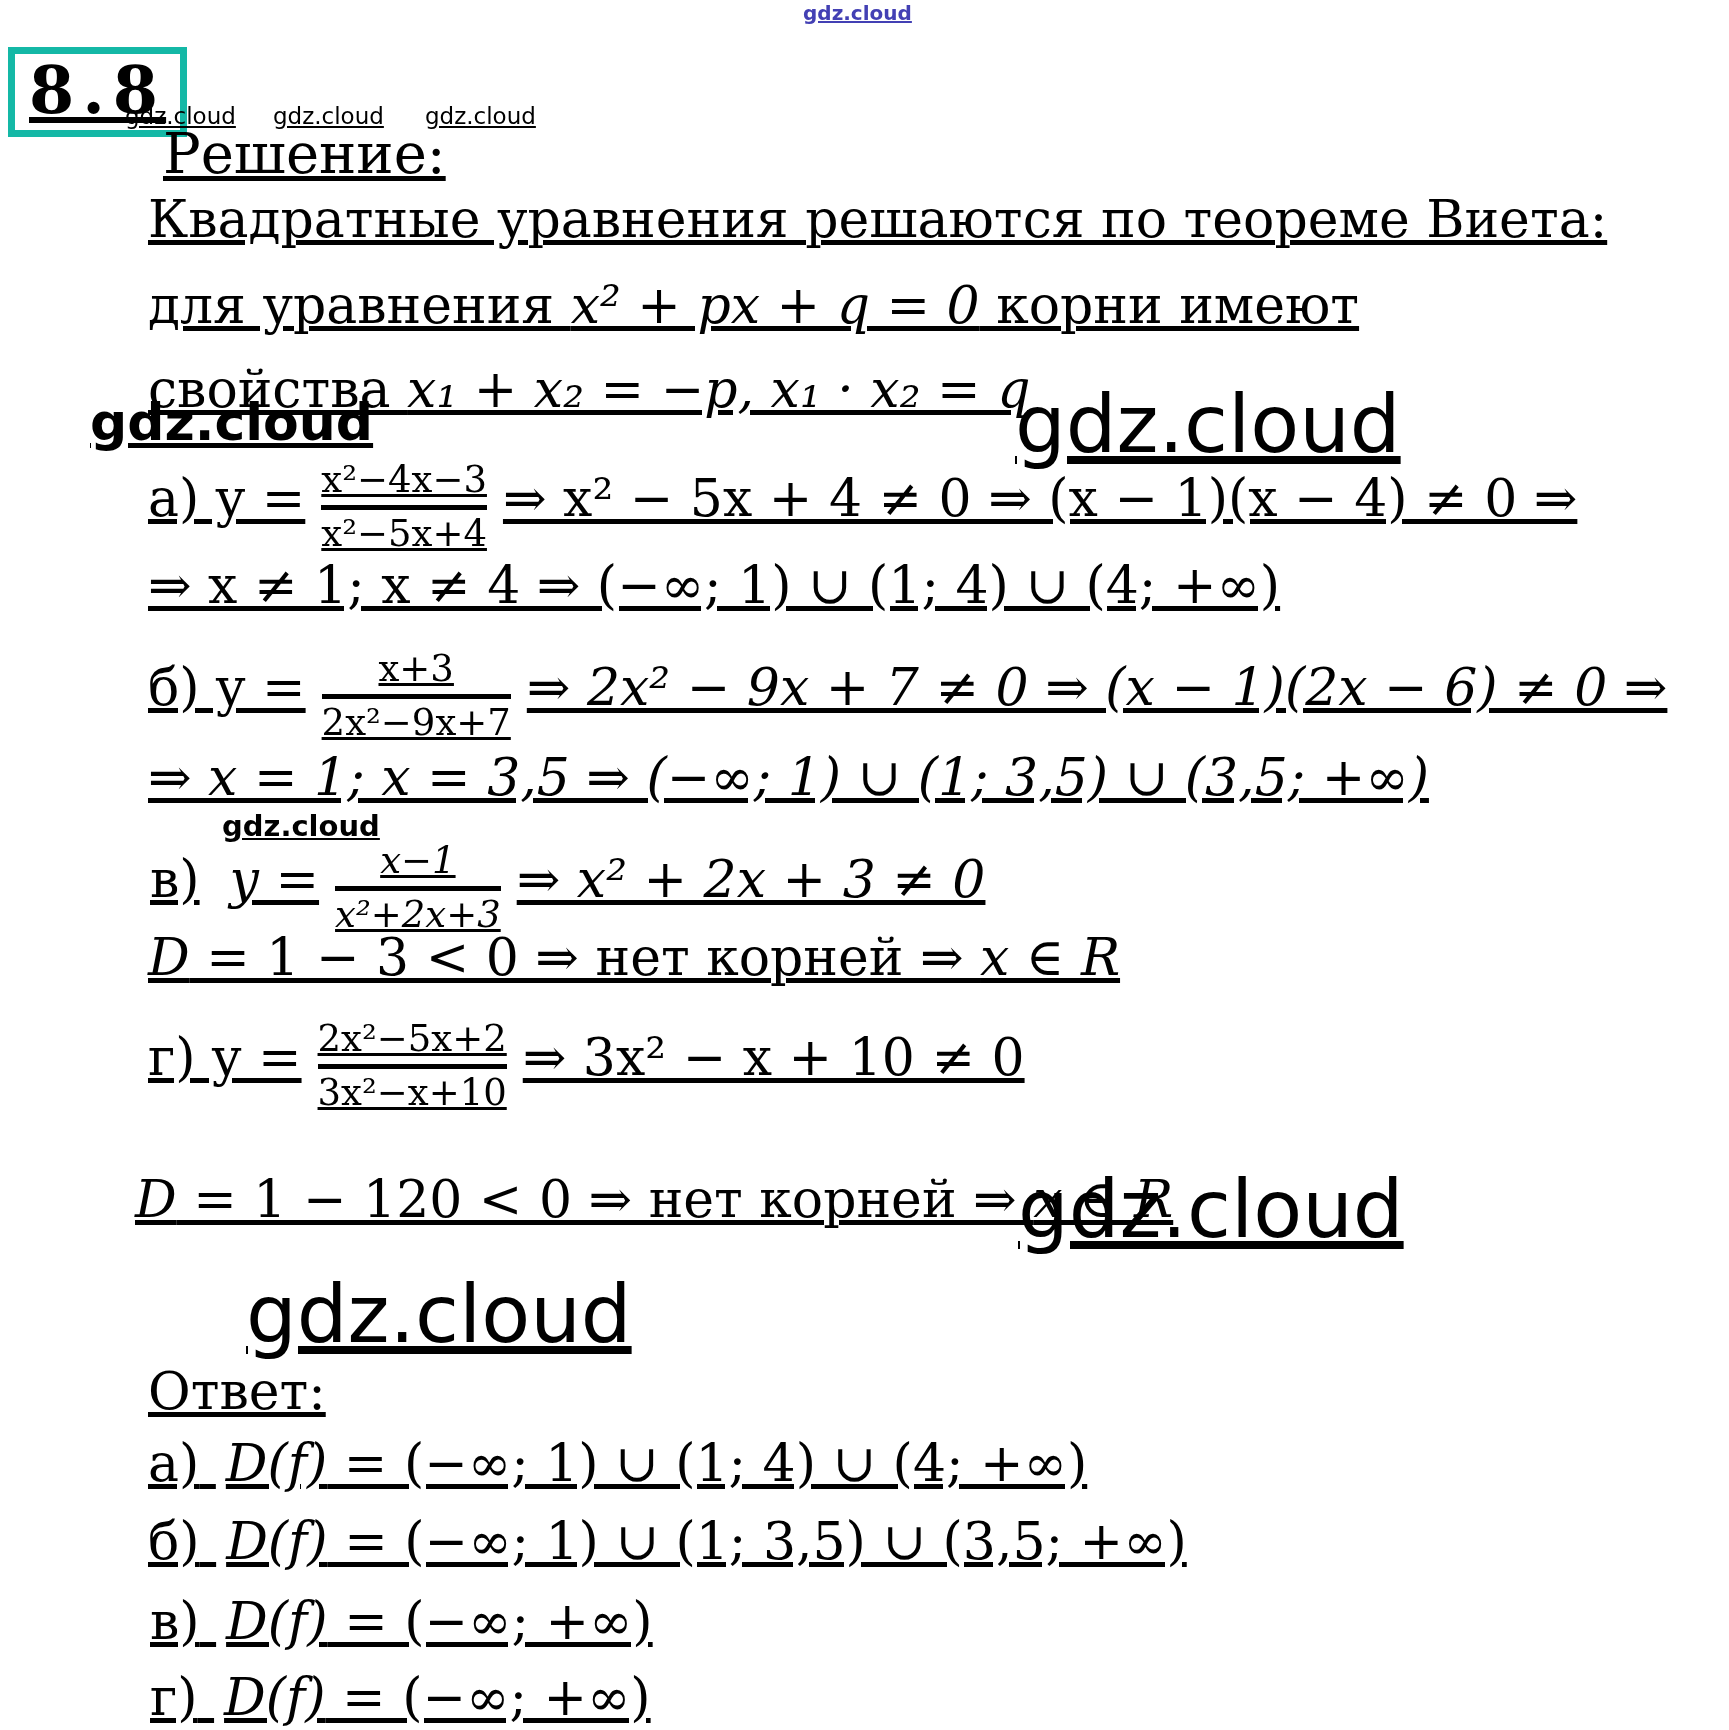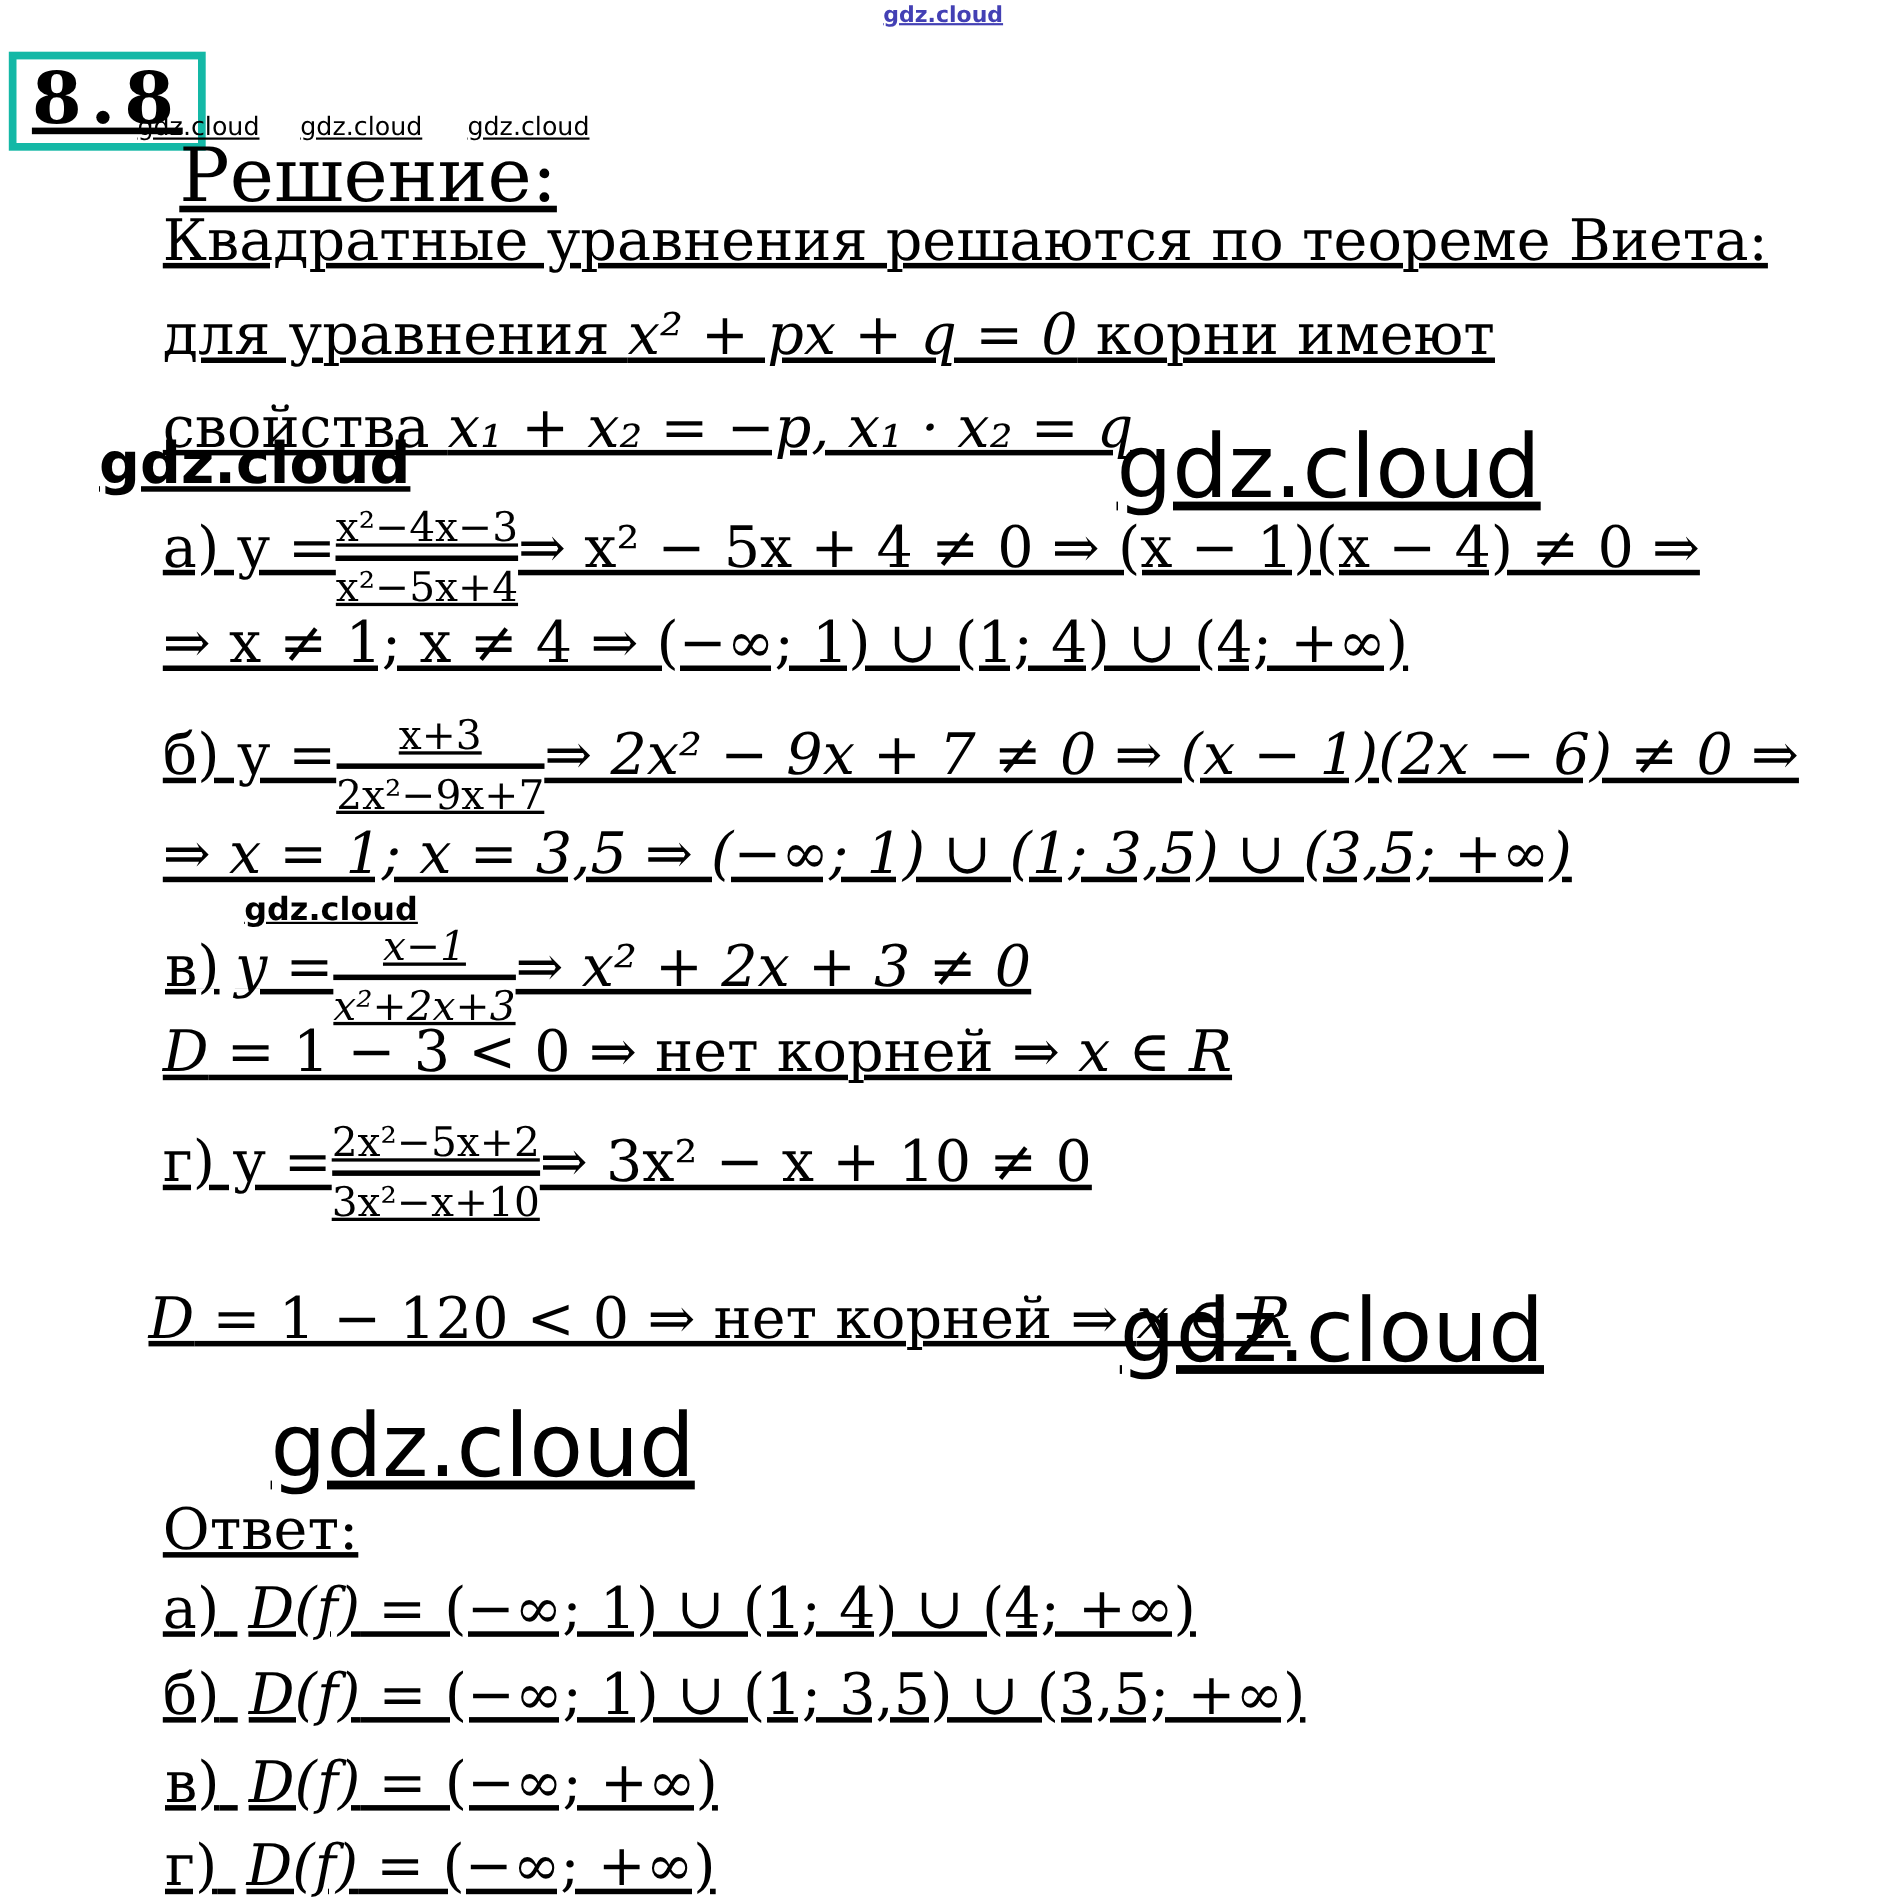--- a/index.html
+++ b/index.html
@@ -4,38 +4,38 @@
 <style>
   html,body { margin:0; padding:0; }
   body {
     width:1729px; height:1730px;
     background:#ffffff; color:#000;
     font-family:"DejaVu Serif", serif;
     position:relative; overflow:hidden;
   }
   .abs { position:absolute;text-decoration:underline; }
   .math { font-size:52px; line-height:1.15; white-space:nowrap; }
-  .mrow { display:flex; align-items:center; gap:0; white-space:nowrap;justify-content:space-between; }
+  .mrow { display:flex; align-items:center; gap:16px; white-space:nowrap;justify-content:space-between; }
   .frac { display:inline-flex; flex-direction:column; align-items:center;
           font-size:37px; line-height:1.15; text-align:center;margin-top:16px; }
   .frac .bar { align-self:stretch; height:5px; background:#000; margin:3px 0; }
   .it { font-style:italic; }
   .wm { font-family:"DejaVu Sans", sans-serif; color:#000; white-space:nowrap; }
   .wm-big { font-size:80px; font-weight:400; line-height:1; }
   .wm-small { font-size:23px; font-weight:500; line-height:1; }
   .wm-bold { font-weight:bold; }
   .wm-tiny { font-size:20px; font-weight:600; color:#4340b4; line-height:1; }
   .num-box {
     left:8px; top:47px;
     border:7px solid #14b8a6;
     padding:1px 14px 3px 14px;
     font-size:65px; font-weight:bold; line-height:1.1;
     letter-spacing:8px;
   }
-  .header { font-size:68px; line-height:1.15; }
+  .header { font-size:56px; line-height:1.15; }
 </style>
 </head>
 <body>
 
 <div class="abs wm wm-tiny" style="left:803px; top:3px;">gdz.cloud</div>
 
 <div class="abs num-box">
   <span>8.8</span>
 </div>
 

